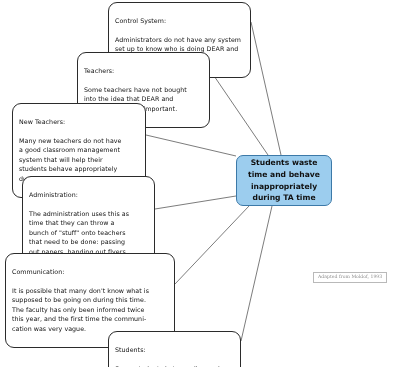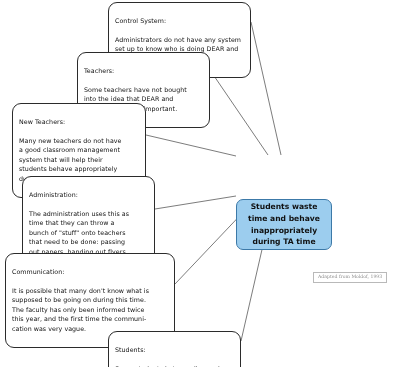--- a/index.html
+++ b/index.html
@@ -64,21 +64,21 @@
     z-index:3;
   }
 
   
   #node-control      {left:108px;top:2px;  width:143px;}
   #node-teachers     {left:77px; top:52px; width:133px;}
   #node-new-teachers {left:12px; top:103px;width:134px;}
   #node-admin        {left:22px; top:176px;width:133px;}
   #node-communication{left:5px;  top:253px;width:170px;}
   #node-students     {left:108px;top:331px;width:133px;}
-  #central-node      {left:236px;top:155px;width:96px;height:51px;margin-top:44px;}
+  #central-node      {left:236px;top:155px;width:96px;height:51px;}
   #credit-box        {left:313px;top:272px;}
 </style>
 </head>
 <body>
 
 <div id="canvas">
 
   <svg class="connectors" viewBox="0 0 400 367" preserveAspectRatio="none">
     <line x1="251" y1="22" x2="281" y2="155"></line>
     <line x1="210" y1="70" x2="268" y2="155"></line>

